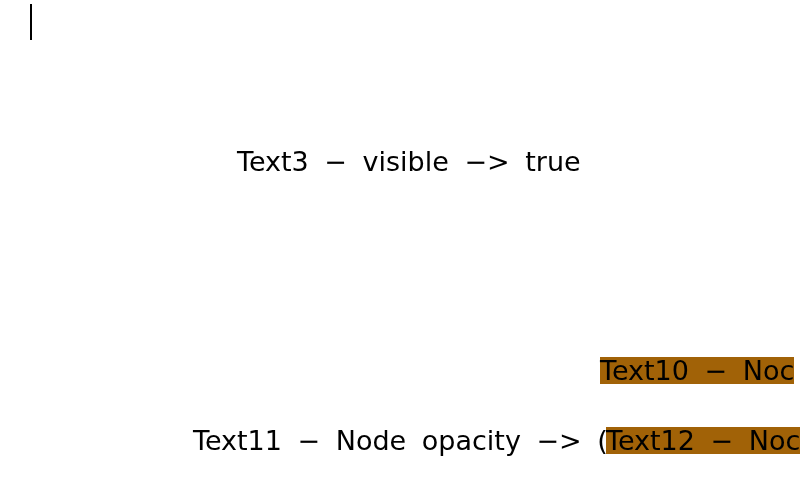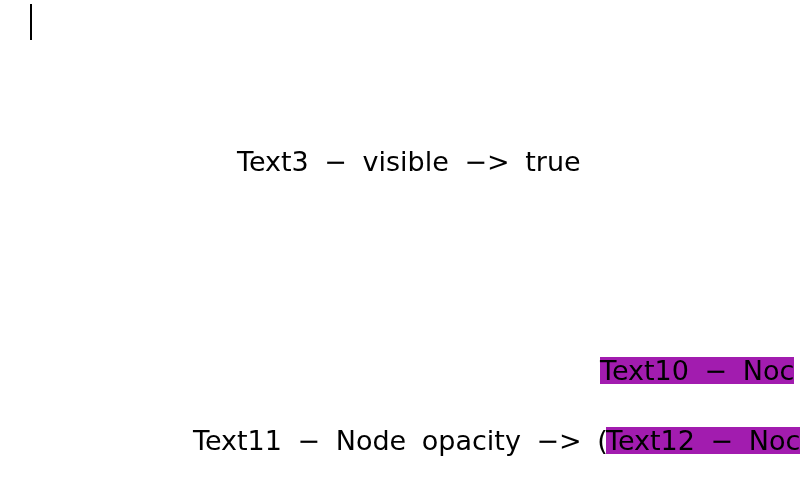--- a/index.html
+++ b/index.html
@@ -19,21 +19,21 @@
   }
   .ui-label {
     position: absolute;
     white-space: nowrap;
     line-height: 1;
     letter-spacing: 0;
     word-spacing: 7px;
   }
   
   .ui-label.cover {
-    background: #a21caf;
+    background: #a16207;
   }
   #label-text3  { left: 193px; top: 148px; margin-left: 44px; }
   #label-text6  { left: 608px; top: 218px; }
   #label-text9  { left: 193px; top: 357px; }
   #label-text10 { left: 600px; top: 357px; }
   #label-text11 { left: 193px; top: 427px; }
   #label-text12 { left: 606px; top: 427px; text-align: center; }
   .vline {
     position: absolute;
     left: 30px;

